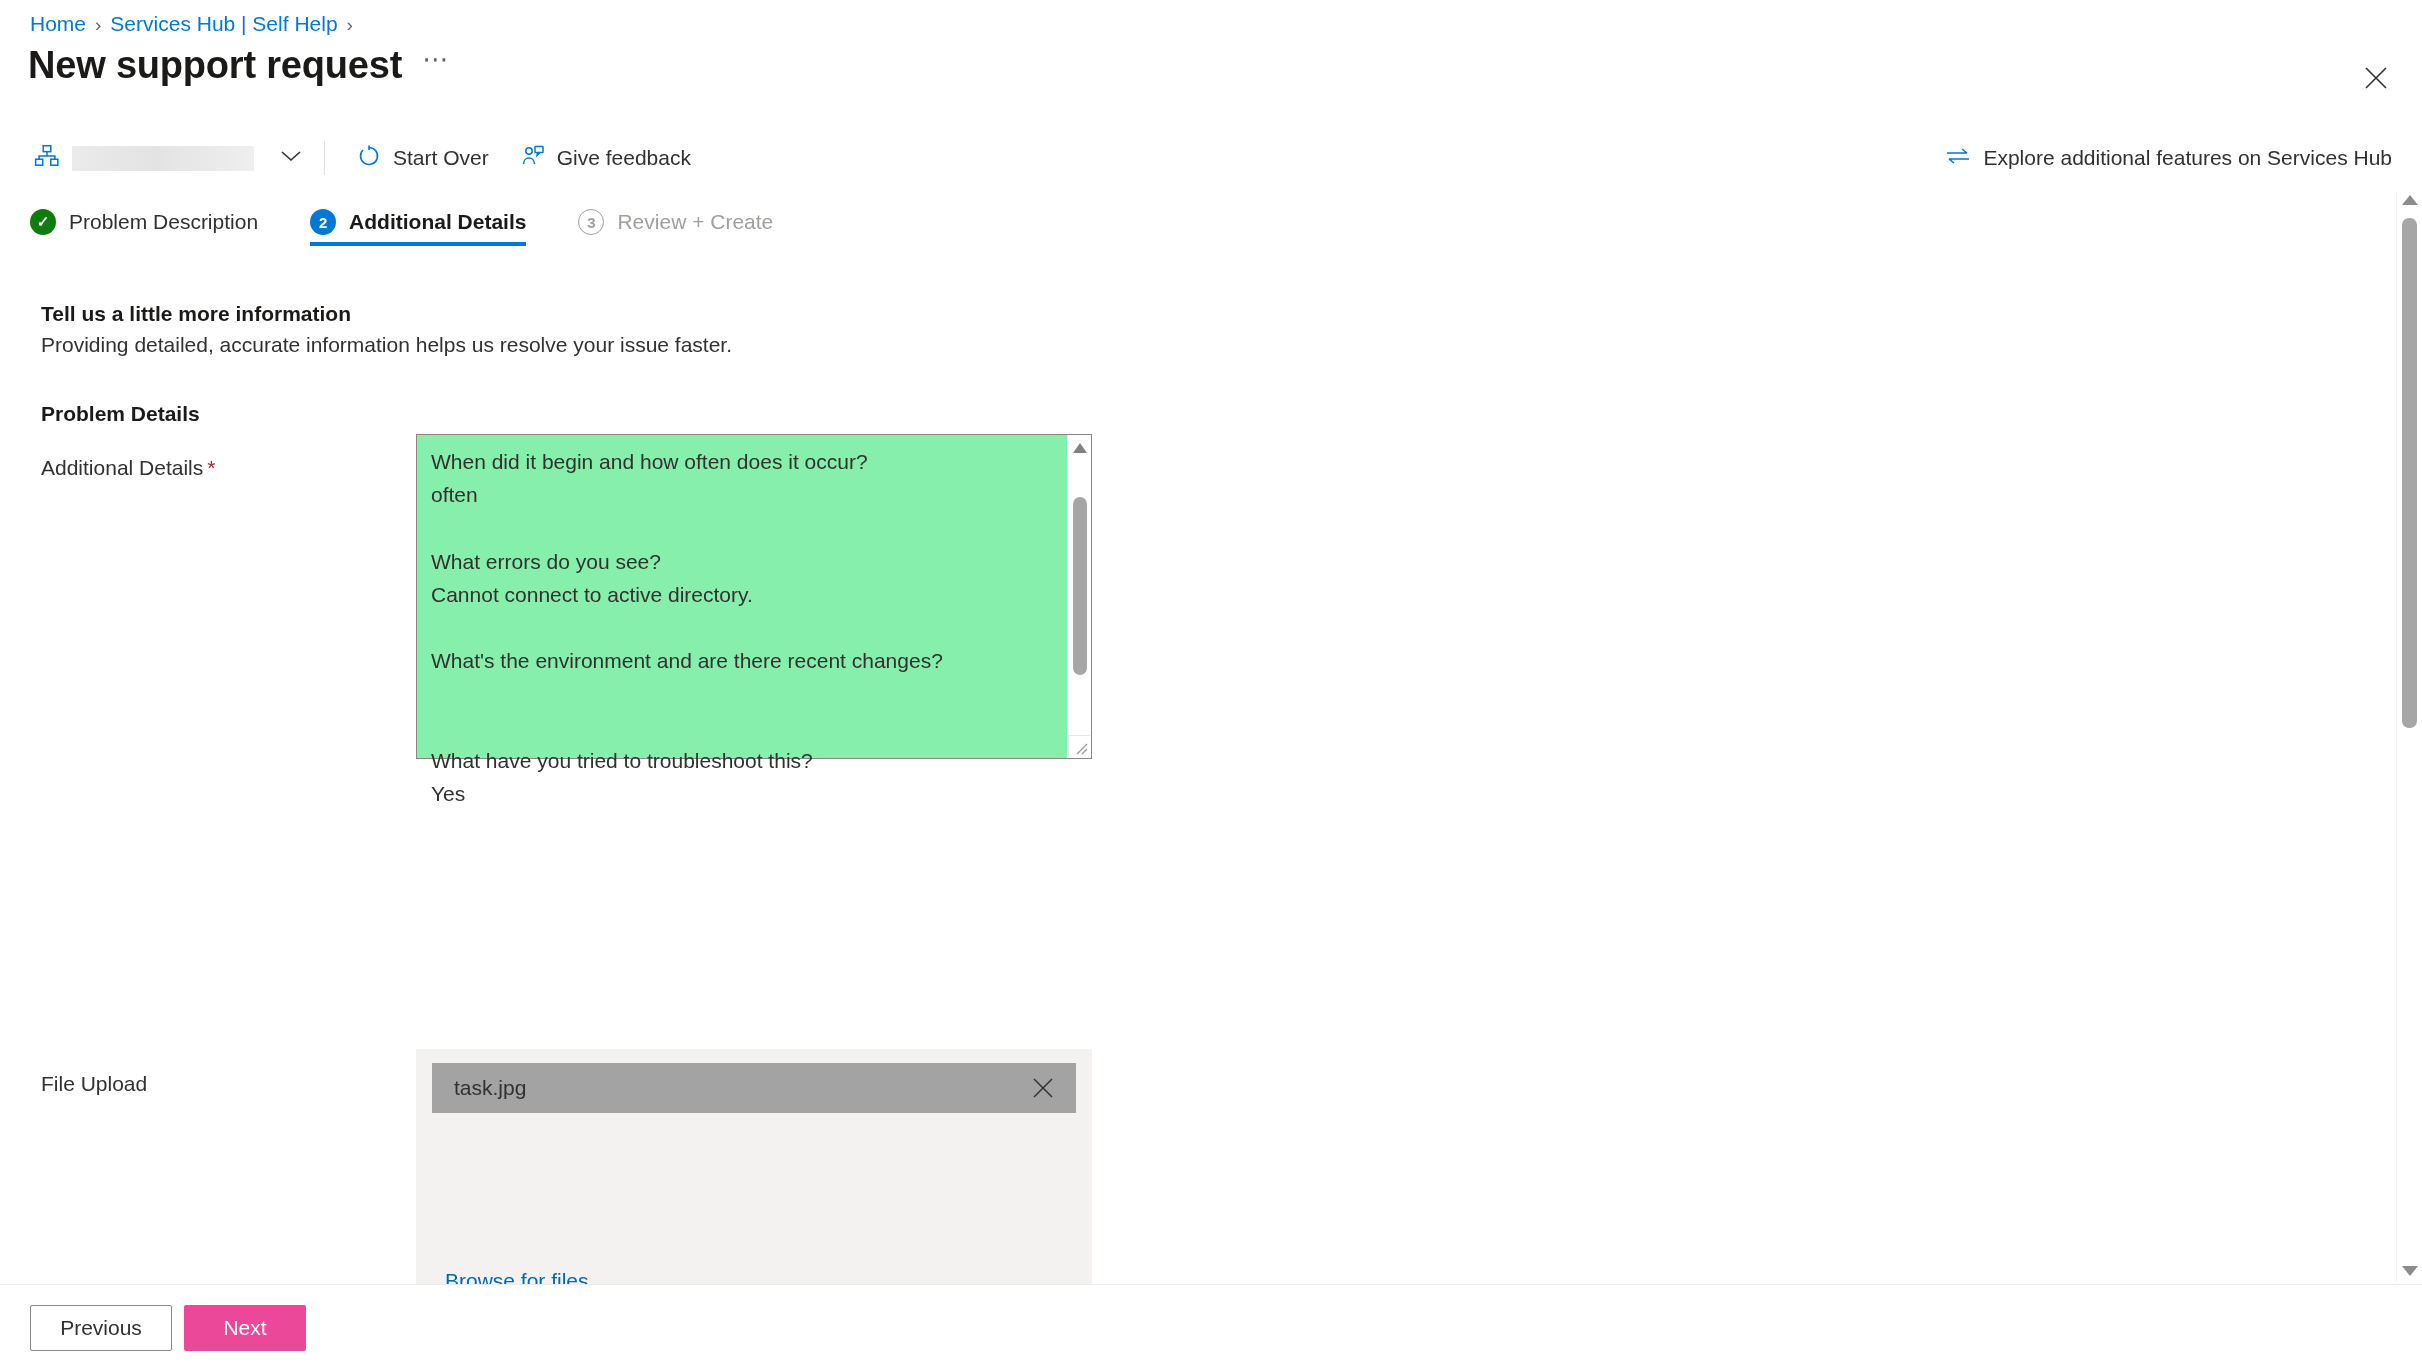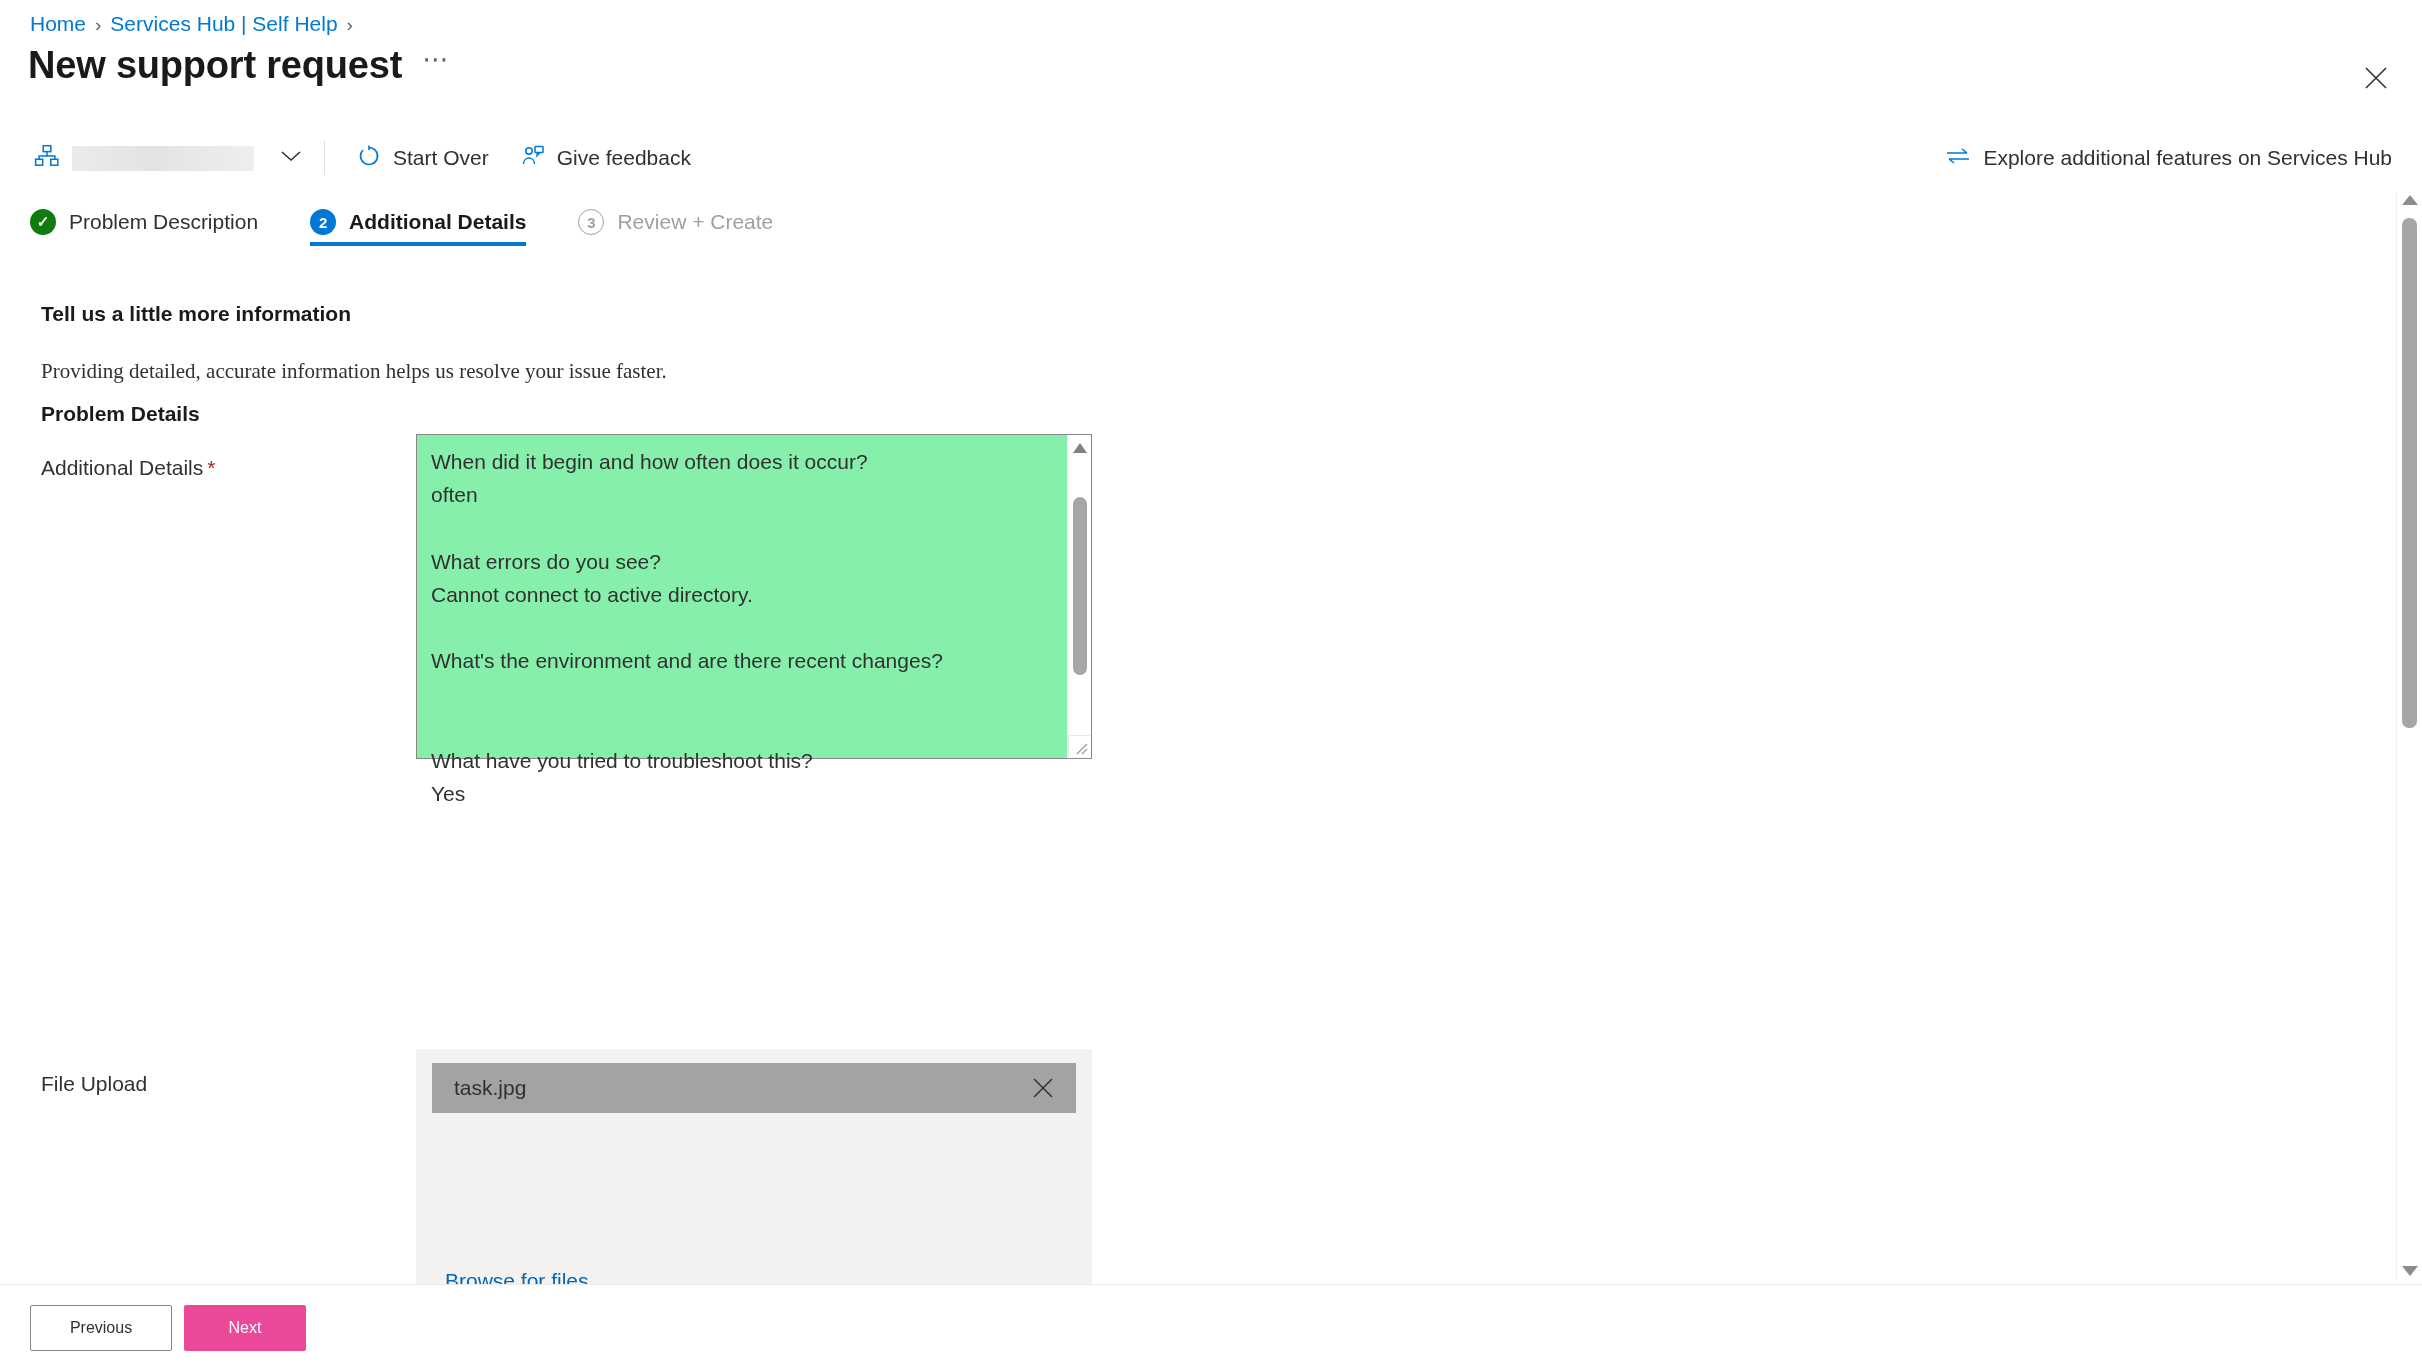--- a/index.html
+++ b/index.html
@@ -88,21 +88,21 @@
   .step-done { background: #107c10; color: #fff; }
   .step-active { background: #0078d4; color: #fff; }
   .step-todo { border: 1.5px solid #a19f9d; color: #a19f9d; }
 
   
   .content { position: absolute; left: 0; top: 252px; width: 2392px; height: 1030px; }
   .sec-head { font-size: 21px; font-weight: 700; color: #1b1a19; }
   .sec-sub { font-size: 21px; color: #323130; }
 
   .h-tell { position: absolute; left: 41px; top: 50px; }
-  .p-providing { position: absolute; left: 41px; top: 107px; font-family: Liberation Serif, serif; }
+  .p-providing { position: absolute; left: 41px; top: 81px; }
   .h-problem { position: absolute; left: 41px; top: 150px; }
 
   .field-label {
     position: absolute; font-size: 21px; color: #323130;
   }
   .req { color: #a4262c; margin-left: 4px; }
 
   
   .ta-wrap {
     position: absolute; left: 416px; top: 182px;
@@ -152,21 +152,21 @@
     display: flex; align-items: center; gap: 16px; padding-left: 27px;
   }
   .fu-info-text { font-size: 20px; color: #323130; }
 
   
   .footer {
     position: absolute; left: 0; bottom: 0; width: 2422px; height: 86px;
     background: #fff; border-top: 1px solid #edebe9;
   }
   .btn {
-    position: absolute; height: 46px; font-size: 16px;
+    position: absolute; height: 46px; font-size: 21px;
     display: flex; align-items: center; justify-content: center;
     cursor: pointer; border-radius: 2px;
   }
   .btn-prev { left: 30px; top: 20px; width: 142px; border: 1px solid #8a8886; background: #fff; color: #323130; }
   .btn-next { left: 184px; top: 20px; width: 122px; background: #ec4899; color: #fff; }
 
   
   .page-sb {
     position: absolute; right: 0; top: 192px; width: 26px; bottom: 88px;
     background: #fff; border-left: 1px solid #f2f2f2;

